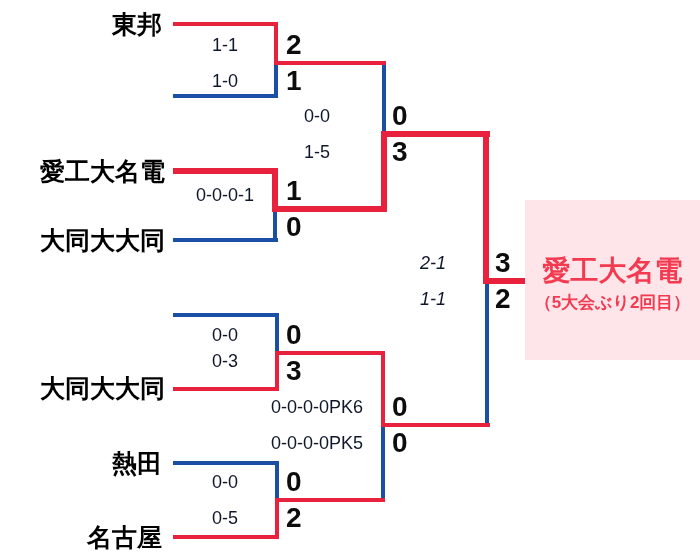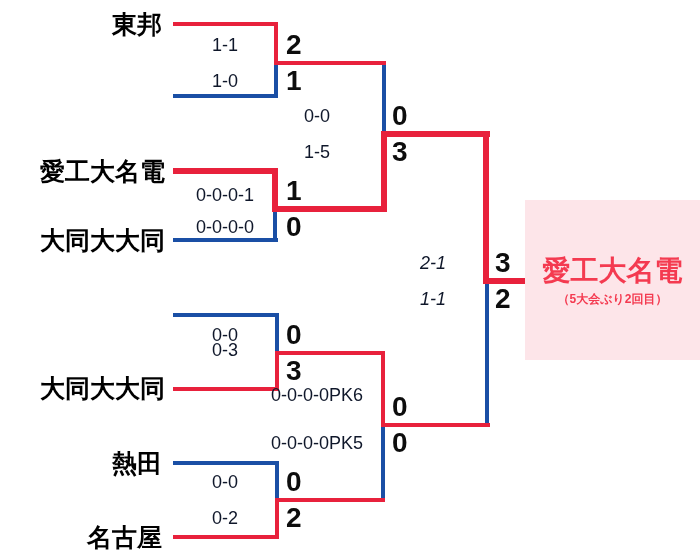--- a/index.html
+++ b/index.html
@@ -59,21 +59,21 @@
     text-align: center;
     font-size: 28px;
     font-weight: 700;
     color: var(--champion-text, #f43a50);
     white-space: nowrap;
   }
   .champ-note {
     position: absolute;
     left: 0; top: 91px; width: 100%;
     text-align: center;
-    font-size: 12px;
+    font-size: 17px;
     font-weight: 700;
     color: var(--champion-text, #f43a50);
     white-space: nowrap;
   }
 </style>
 </head>
 <body>
 
 <div class="stage">
 
@@ -116,39 +116,38 @@
   <div class="team" style="top:523px">名古屋</div>
   <div class="team" style="top:449px">熱田</div>
 
   <div class="detail r1" style="top:36px">1-1</div>
   <div class="score r1" style="top:29px">2</div>
   <div class="detail r1" style="top:72px">1-0</div>
   <div class="score r1" style="top:65px">1</div>
 
   <div class="detail r1" style="top:186px">0-0-0-1</div>
   <div class="score r1" style="top:175px">1</div>
-  <div class="detail r1" style="top:218px">0-0-0-0</div>
   <div class="score r1" style="top:211px">0</div>
 
   <div class="detail r1" style="top:326px">0-0</div>
   <div class="score r1" style="top:319px">0</div>
-  <div class="detail r1" style="top:341px">0-3</div>
+  <div class="detail r1" style="top:352px">0-3</div>
   <div class="score r1" style="top:355px">3</div>
 
   <div class="detail r1" style="top:473px">0-0</div>
   <div class="score r1" style="top:466px">0</div>
-  <div class="detail r1" style="top:509px">0-2</div>
+  <div class="detail r1" style="top:509px">0-5</div>
   <div class="score r1" style="top:502px">2</div>
 
   <div class="detail sf" style="top:107px">0-0</div>
   <div class="score sf" style="top:100px">0</div>
   <div class="detail sf" style="top:143px">1-5</div>
   <div class="score sf" style="top:136px">3</div>
 
-  <div class="detail sf" style="top:386px">0-0-0-0PK6</div>
+  <div class="detail sf" style="top:398px">0-0-0-0PK6</div>
   <div class="score sf" style="top:391px">0</div>
   <div class="detail sf" style="top:434px">0-0-0-0PK5</div>
   <div class="score sf" style="top:427px">0</div>
 
   <div class="detail fin" style="top:254px">2-1</div>
   <div class="score fin" style="top:247px">3</div>
   <div class="detail fin" style="top:290px">1-1</div>
   <div class="score fin" style="top:283px">2</div>
 
   <div class="champ-box">

